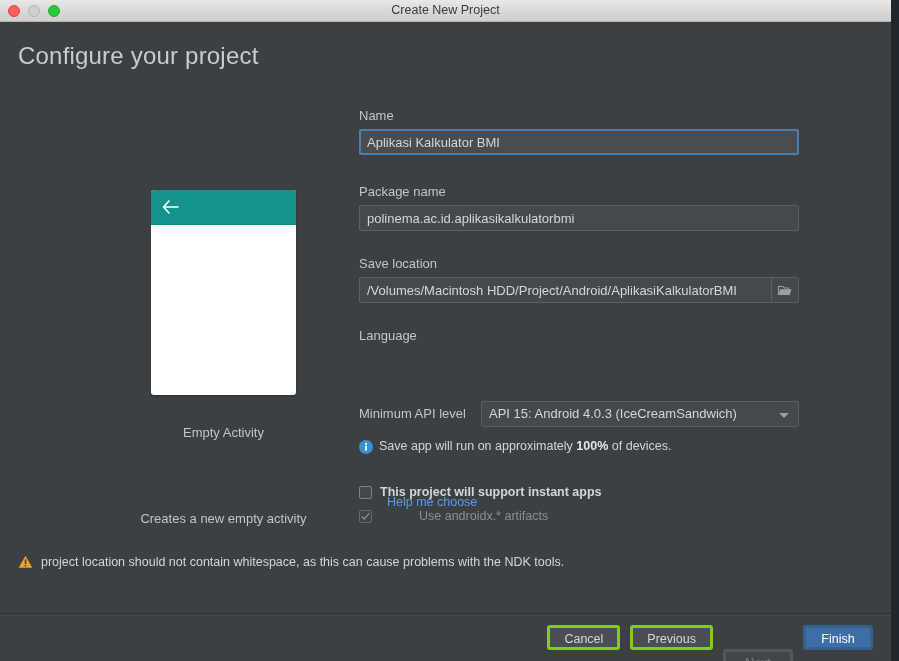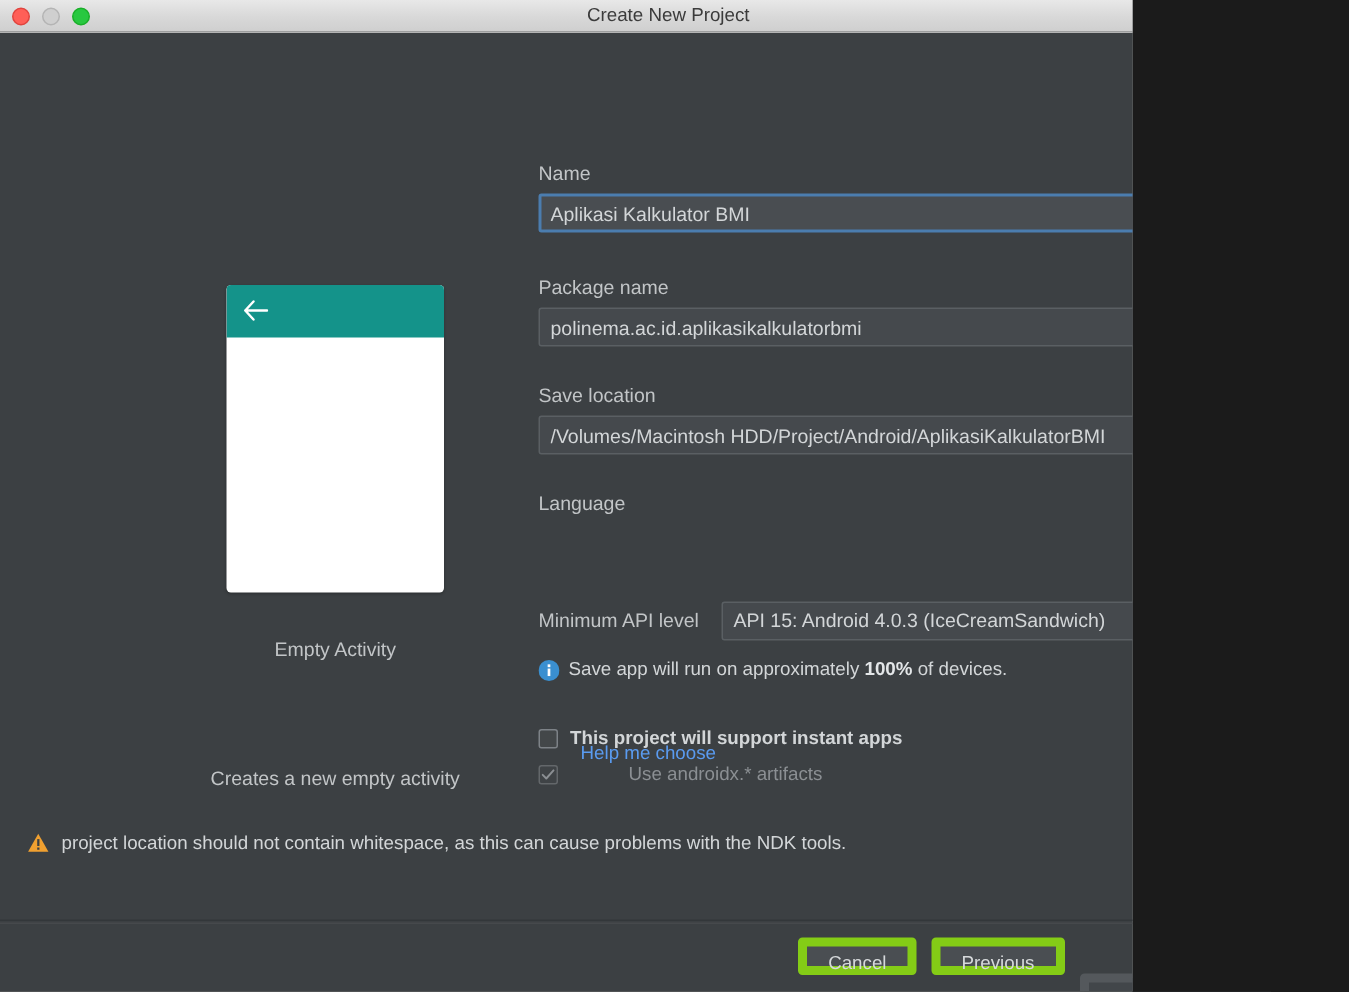--- a/index.html
+++ b/index.html
@@ -6,24 +6,24 @@
     margin: 0;
     padding: 0;
     background: #1b1b1b;
   }
   body {
     font-family: "Liberation Sans", sans-serif;
     -webkit-font-smoothing: antialiased;
   }
   #screen {
     position: relative;
-    width: 755px;
+    width: 899px;
     height: 661px;
     overflow: hidden;
-    background: #ffffff;
+    background: #737373;
   }
 
   
   .window {
     position: absolute;
     left: 0; top: 0;
     width: 891px;
     height: 661px;
     background: #3c4043;
     overflow: hidden;
@@ -277,21 +277,21 @@
   }
   .btn {
     box-sizing: border-box;
     min-width: 70px;
     height: 25px;
     padding: 0 14px;
     font-size: 12.5px;
     font-family: "Liberation Sans", sans-serif;
     color: #d6d9db;
     background: #4a4e52;
-    border: 6px solid #84cc16;
+    border: 3px solid #84cc16;
     border-radius: 3px;
     cursor: pointer;
     line-height: 23px;
     text-align: center;
   }
   .btn.disabled {
     color: #77797b;
     background: #42464a;
     border-color: #54585c;
     margin-top: 24px;
@@ -324,20 +324,21 @@
       <div class="traffic">
         <div class="light red"></div>
         <div class="light amber"></div>
         <div class="light green"></div>
       </div>
       <div class="title-text">Create New Project</div>
     </div>
 
     <div class="content">
 
+      <div class="heading">Configure your project</div>
 
       <div class="preview-card">
         <div class="preview-appbar">
           <svg width="17" height="14" viewBox="0 0 17 14">
             <path d="M7 1 L1.5 7 L7 13 M1.5 7 L16 7" fill="none" stroke="#ffffff" stroke-width="1.6" stroke-linecap="round" stroke-linejoin="round"></path>
           </svg>
         </div>
       </div>
       <div class="preview-title">Empty Activity</div>
       <div class="preview-desc">Creates a new empty activity</div>

